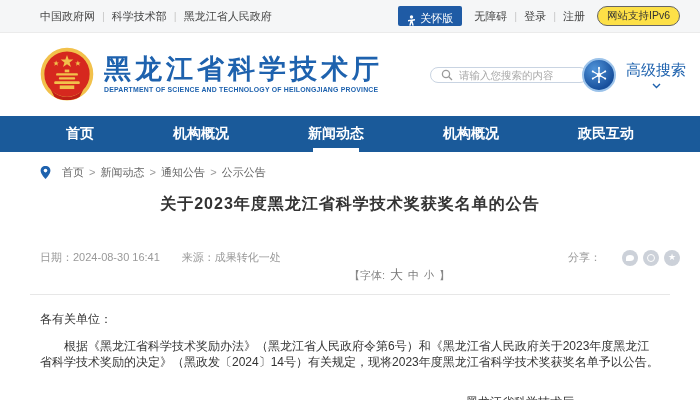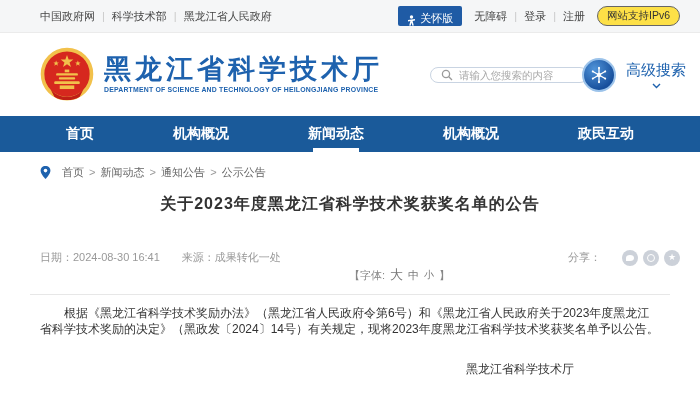--- a/index.html
+++ b/index.html
@@ -184,20 +184,21 @@
             <span class="share-ic wechat-share-icon"></span>
             <span class="share-ic weibo-share-icon"></span>
             <span class="share-ic star-share-icon"></span>
           </span>
       </span>
     </div>
 
     <div class="divider"></div>
 
     <div class="body-text">
+      <p class="salutation">各有关单位：</p>
       <p class="paragraph">根据《黑龙江省科学技术奖励办法》（黑龙江省人民政府令第6号）和《黑龙江省人民政府关于2023年度黑龙江省科学技术奖励的决定》（黑政发〔2024〕14号）有关规定，现将2023年度黑龙江省科学技术奖获奖名单予以公告。</p>
     </div>
 
     <div class="signature">
       <div>黑龙江省科学技术厅</div>
 
     </div>
 
   </div>
 </div>

